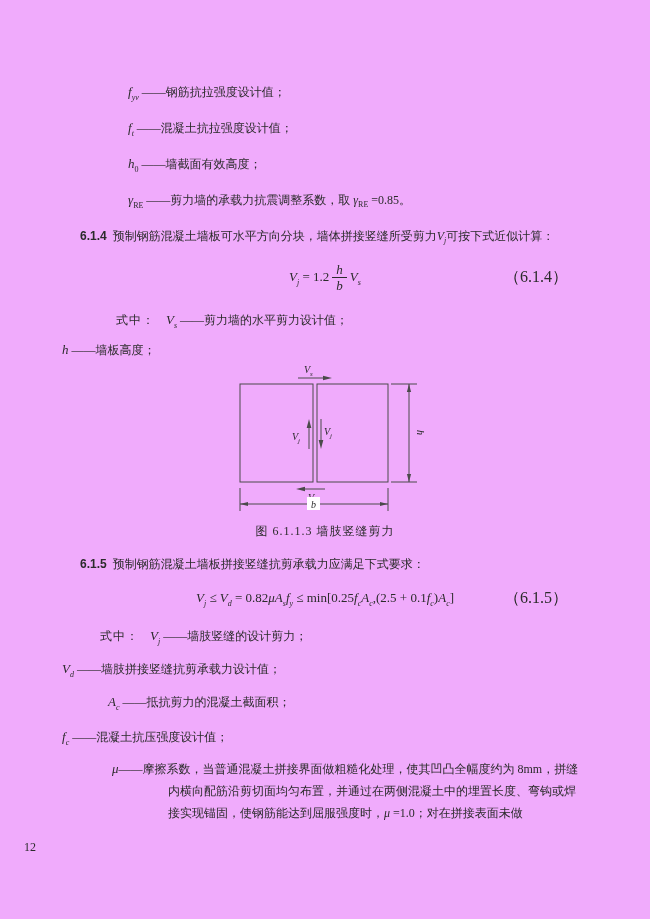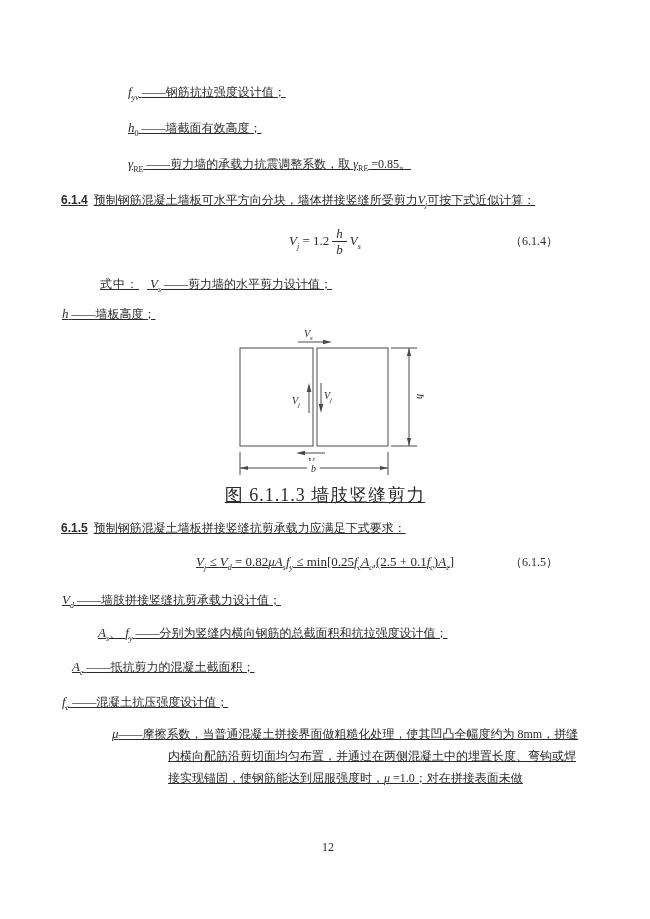--- a/index.html
+++ b/index.html
@@ -1,80 +1,83 @@
 <!DOCTYPE html>
 <html><head>
 <meta charset="utf-8">
 <title>Document page</title>
 <style>
   * { margin:0; padding:0; box-sizing:border-box; }
   html,body { background:#e8e8e8; }
   .page {
     position:relative;
     width:650px; height:919px;
-    background:#ffffff;
+    background:#f0abfc;
     color:#2b2b2b;
     font-family:"Liberation Serif","DejaVu Serif",serif;
     font-size:12px;
     line-height:16px;
     overflow:hidden;
     margin:0 auto;
-    text-decoration:underline;
   }
   .content { padding-top:84px; }
 
   .var { font-style:italic; font-family:"Liberation Serif","DejaVu Serif",serif; }
   sub  { font-style:italic; font-size:8px; line-height:0; }
   .op  { font-style:normal; }
 
   
   .def-row { margin-bottom:20px; padding-left:128px; }
   .def-row .sym { font-size:13px; }
   .w-row   { padding-left:100px; margin-bottom:13px; }
   .w-row .wlabel { margin-right:8px; letter-spacing:1px; }
   .w-row .sym { font-size:13px; }
   .ind-b { padding-left:62px; }
-  .ind-c { padding-left:72px; }
+  .ind-c { padding-left:108px; }
   .ind-d { padding-left:98px; }
   .mu-row { padding-left:168px; text-indent:-56px; line-height:22px; width:584px; margin-bottom:0; }
 
   
-  .para { padding-left:61px; padding-right:80px; margin-bottom:14px; }
+  .para { padding-left:80px; padding-right:80px; margin-bottom:14px; }
   .para b { font-family:"Liberation Sans","DejaVu Sans",sans-serif; font-weight:bold; margin-right:6px; }
 
   
   .formula-row { position:relative; text-align:center; font-size:13px; }
   .formula-614 { margin:16px 0 18px 0; height:34px; }
   .formula-614 .formula { display:inline-flex; align-items:center; height:34px; }
   .formula-615 { margin:18px 0 22px 0; }
   .frac { display:inline-block; vertical-align:middle; text-align:center; margin:0 3px; }
   .frac .num { display:block; padding:0 4px 1px 4px; border-bottom:1px solid #2b2b2b; line-height:13px; }
   .frac .den { display:block; padding-top:1px; line-height:13px; }
-  .eq-number { position:absolute; right:92px; top:50%; transform:translateY(-50%); font-size:12px; font-style:normal; }
+  .eq-number { position:absolute; right:82px; top:50%; transform:translateY(-50%); font-size:16px; font-style:normal; }
   .tok { white-space:pre; }
 
   
   .figure-wrap { margin-left:228px; margin-top:2px; }
   .figure-wrap svg line, .figure-wrap svg rect.panel { stroke:#4a4a4a; stroke-width:1; fill:none; }
   .figure-wrap svg polygon { fill:#4a4a4a; stroke:none; }
   .figure-wrap svg text { font-family:"Liberation Serif","DejaVu Serif",serif; font-style:italic; font-size:10px; fill:#2b2b2b; }
   .figure-wrap svg text tspan.fsub { font-size:7px; }
-  .fig-caption { text-align:center; width:440px; margin:6px 0 16px 105px; font-size:18px; letter-spacing:1px; }
+  .fig-caption { text-align:center; width:440px; margin:6px 0 16px 105px; font-size:12px; letter-spacing:1px; }
 
-  .page-number { position:absolute; left:0; right:18px; bottom:64px; text-align:center; font-size:12px;padding-left:24px; }
+  .page-number { position:absolute; left:0; right:18px; bottom:64px; font-size:12px;padding-left:24px; }
 </style>
 </head>
 <body>
 
 <div class="page">
   <div class="content">
 
     <div class="def-row">
       <span class="sym"><span class="var">f</span><sub>yv</sub></span>
       <span class="desc">——钢筋抗拉强度设计值；</span>
+    </div>
+    <div class="def-row">
+      <span class="sym"><span class="var">f</span><sub>t</sub></span>
+      <span class="desc">——混凝土抗拉强度设计值；</span>
     </div>
     <div class="def-row">
       <span class="sym"><span class="var">h</span><sub style="font-style:normal">0</sub></span>
       <span class="desc">——墙截面有效高度；</span>
     </div>
     <div class="def-row">
       <span class="sym"><span class="var">γ</span><sub style="font-style:normal">RE</sub></span>
       <span class="desc"><span>——剪力墙的承载力抗震调整系数，取 </span><span class="var">γ</span><sub style="font-style:normal">RE</sub><span> =0.85。</span></span>
     </div>
 
@@ -88,21 +91,21 @@
         <span class="op tok"> = 1.2</span>
         <span class="frac">
             <span class="num var">h</span>
             <span class="den var">b</span>
           </span>
         <span><span class="var">V</span><sub>s</sub></span>
       </span>
       <span class="eq-number">（6.1.4）</span>
     </div>
 
-    <div class="w-row" style="margin-bottom:14px;">
+    <div class="w-row" style="margin-bottom:14px;margin-left:16px;">
       <span class="wlabel">式中：</span>
       <span class="sym"><span class="var">V</span><sub>s</sub></span>
       <span class="desc">——剪力墙的水平剪力设计值；</span>
     </div>
     <div class="w-row ind-b" style="margin-bottom:3px;">
       <span class="sym"><span class="var">h</span></span>
       <span class="desc">——墙板高度；</span>
     </div>
 
     <div class="figure-wrap">
@@ -160,27 +163,28 @@
       <b>6.1.5</b><span>预制钢筋混凝土墙板拼接竖缝抗剪承载力应满足下式要求：</span>
     </div>
 
     <div class="formula-row formula-615">
       <span class="formula">
         <span class="tok"><span class="var">V</span><sub>j</sub><span class="op"></span></span><span class="tok"><span class="var"></span><sub></sub><span class="op"> ≤ </span></span><span class="tok"><span class="var">V</span><sub>d</sub><span class="op"></span></span><span class="tok"><span class="var"></span><sub></sub><span class="op"> = 0.82</span></span><span class="tok"><span class="var">μA</span><sub>s</sub><span class="op"></span></span><span class="tok"><span class="var">f</span><sub>y</sub><span class="op"></span></span><span class="tok"><span class="var"></span><sub></sub><span class="op"> ≤ min[0.25</span></span><span class="tok"><span class="var">f</span><sub>c</sub><span class="op"></span></span><span class="tok"><span class="var">A</span><sub>c</sub><span class="op"></span></span><span class="tok"><span class="var"></span><sub></sub><span class="op">,(2.5 + 0.1</span></span><span class="tok"><span class="var">f</span><sub>c</sub><span class="op"></span></span><span class="tok"><span class="var"></span><sub></sub><span class="op">)</span></span><span class="tok"><span class="var">A</span><sub>c</sub><span class="op"></span></span><span class="tok"><span class="var"></span><sub></sub><span class="op">]</span></span>
       </span>
       <span class="eq-number">（6.1.5）</span>
     </div>
 
+    <div class="w-row" style="margin-bottom:17px;">
+      <span class="wlabel">式中：</span>
+      <span class="sym"><span class="var">V</span><sub>j</sub></span>
+      <span class="desc">——墙肢竖缝的设计剪力；</span>
+    </div>
     <div class="w-row ind-b" style="margin-bottom:17px;">
       <span class="sym"><span class="var">V</span><sub>d</sub></span>
       <span class="desc">——墙肢拼接竖缝抗剪承载力设计值；</span>
-    </div>
-    <div class="w-row ind-d" style="margin-bottom:18px;">
-      <span class="sym"><span class="var">A</span><sub>s</sub><span class="op">、 </span><span class="var">f</span><sub>y</sub></span>
-      <span class="desc">——分别为竖缝内横向钢筋的总截面积和抗拉强度设计值；</span>
     </div>
     <div class="w-row ind-c" style="margin-bottom:19px;">
       <span class="sym"><span class="var">A</span><sub>c</sub></span>
       <span class="desc">——抵抗剪力的混凝土截面积；</span>
     </div>
     <div class="w-row ind-b" style="">
       <span class="sym"><span class="var">f</span><sub>c</sub></span>
       <span class="desc">——混凝土抗压强度设计值；</span>
     </div>
     <div class="w-row mu-row">

